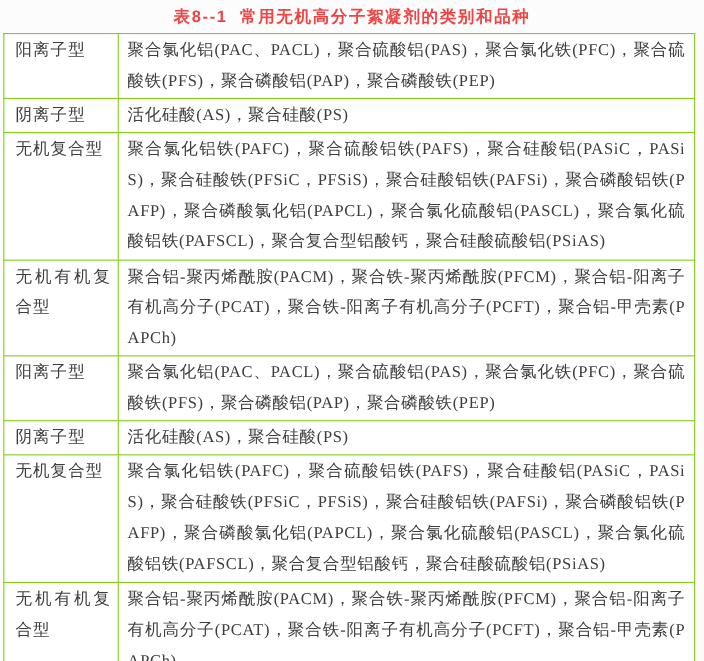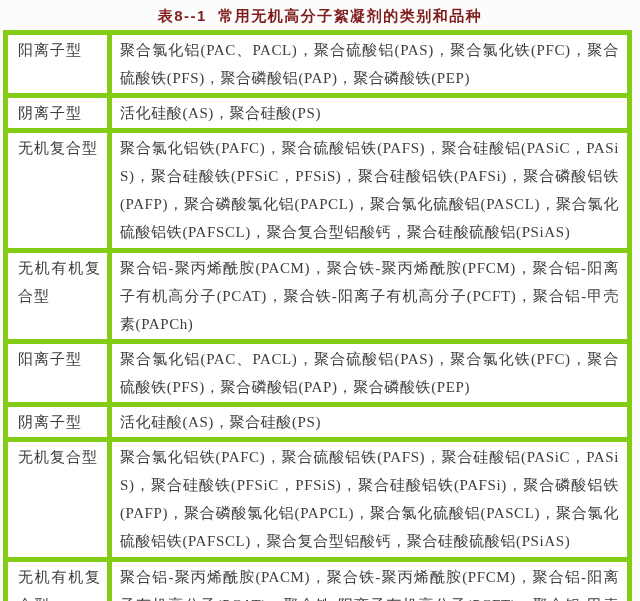--- a/index.html
+++ b/index.html
@@ -12,32 +12,32 @@
     overflow: hidden;
   }
   .title {
     padding-top: 5px;
     height: 22px;
     line-height: 22px;
     text-align: center;
     font-size: 15px;
     font-weight: bold;
     letter-spacing: 1.5px;
-    color: #7f1d1d;
+    color: #ef4444;
     white-space: pre;
   }
   table.floc {
     border-collapse: collapse;
     table-layout: fixed;
     width: 629px;
     margin: 3px 0 0 3px;
     background: #ffffff;
   }
   table.floc td {
-    border: 5px solid #84cc16;
+    border: 1px solid #84cc16;
     vertical-align: top;
     font-size: 15px;
     line-height: 28px;
     color: #3d3d3d;
     overflow: hidden;
   }
   td.cat {
     padding: 1px 6px 1px 10px;
     text-align: justify;
     letter-spacing: 1px;

